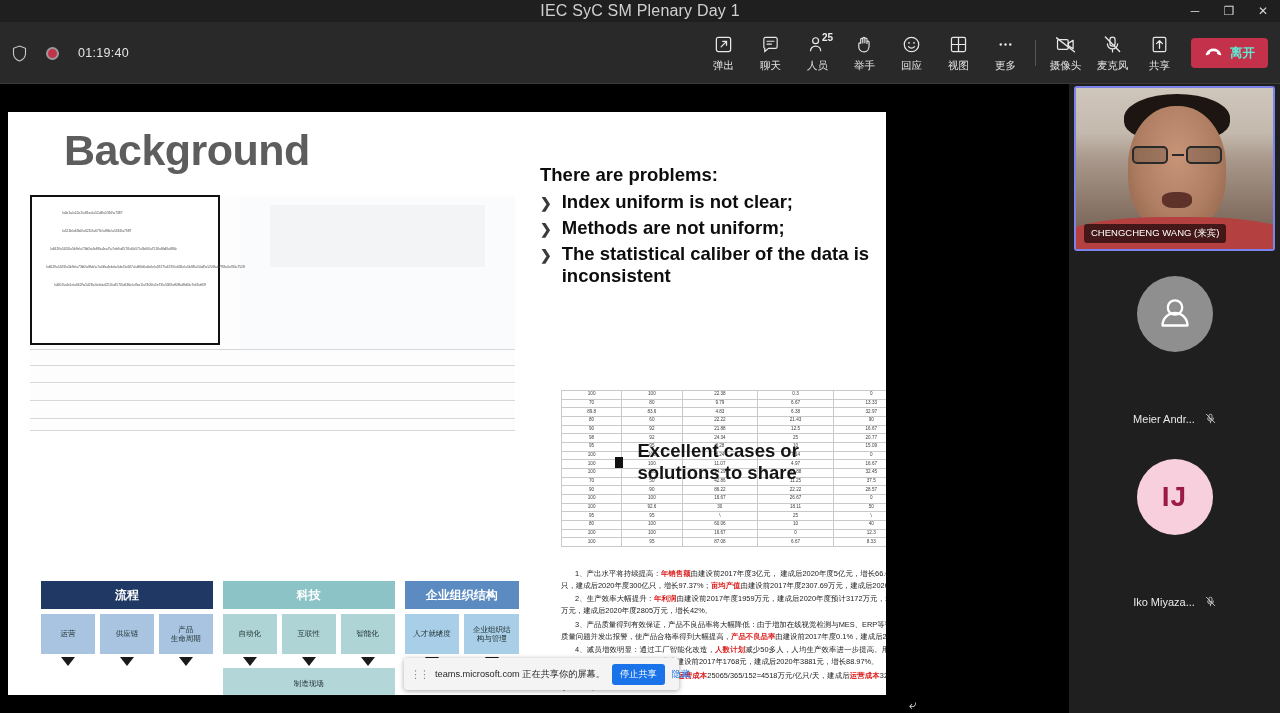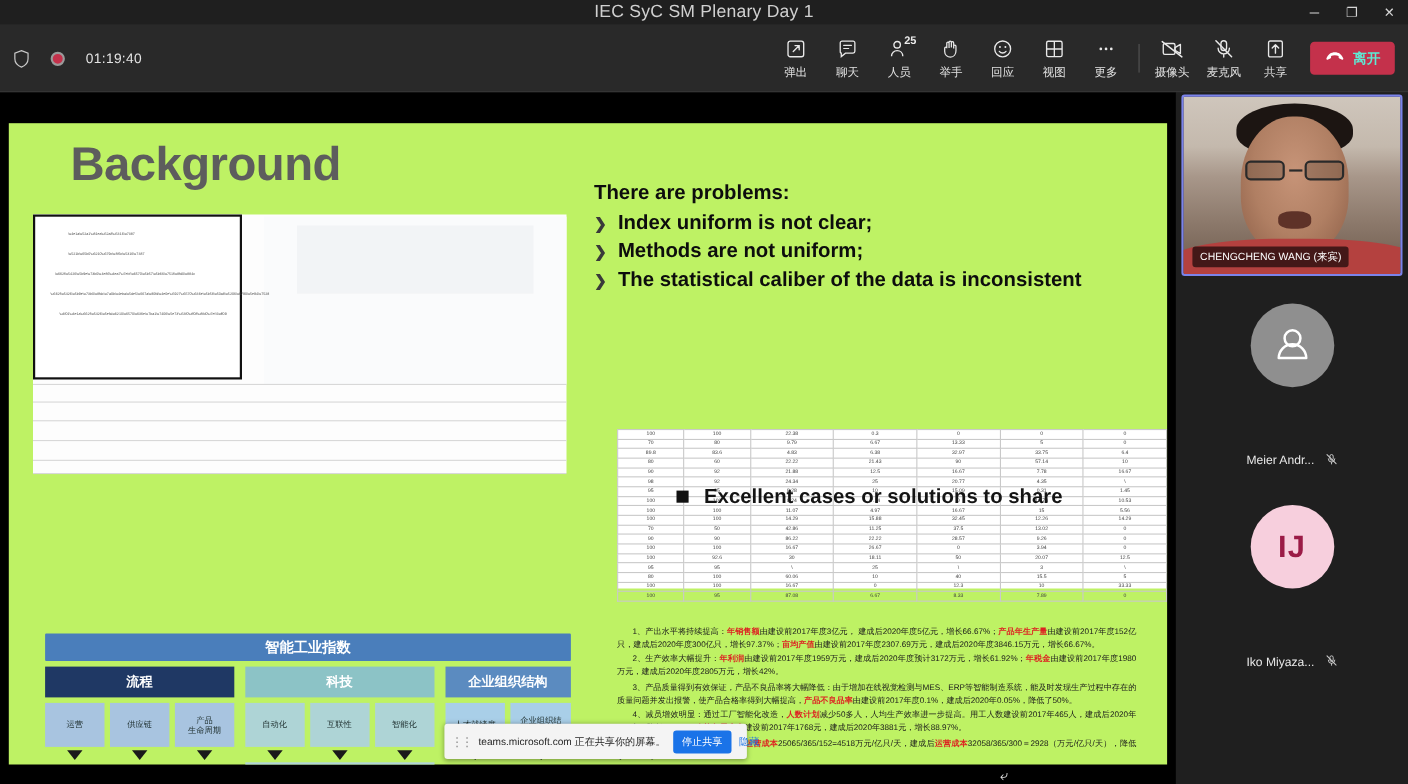--- a/index.html
+++ b/index.html
@@ -48,21 +48,21 @@
     margin-left: 8px; height: 30px; padding: 0 13px; background: #c4314b; border-radius: 4px;
     display: flex; align-items: center; gap: 7px; cursor: pointer; align-self: center;
   }
   .leave-btn .lbl { color: #5eead4; font-size: 12.5px; font-weight: bold; }
 
   
   .stage {
     position: absolute; left: 0; top: 84px; width: 1069px; height: 629px; background: #000;
   }
   .slide {
-    position: absolute; left: 8px; top: 28px; width: 1053px; height: 583px; background: #bef264;
+    position: absolute; left: 8px; top: 28px; width: 878px; height: 583px; background: #ffffff;
     overflow: hidden;
   }
 
   
   .bg-title {
     position: absolute; left: 56px; top: 14px; font-size: 43px; font-weight: bold;
     color: #5d5d5d; letter-spacing: -.5px;
   }
   .docimg1 {
     position: absolute; left: 22px; top: 83px; width: 485px; height: 235px;
@@ -354,21 +354,20 @@
         <div class="gridline" style="left:22px;top:237px;width:485px;height:.8px;"></div>
         <div class="gridline" style="left:22px;top:253px;width:485px;height:.6px;"></div>
         <div class="gridline" style="left:22px;top:270px;width:485px;height:.6px;"></div>
         <div class="gridline" style="left:22px;top:288px;width:485px;height:.6px;"></div>
         <div class="gridline" style="left:22px;top:306px;width:485px;height:.6px;"></div>
         <div class="gridline" style="left:22px;top:318px;width:485px;height:.6px;"></div>
       </div>
 
 
       <div class="diagram">
-        <div class="d-head">智能工业指数</div>
 
         <div class="d-cols">
 
           <div class="d-col c1" style="flex:3">
             <div class="ch">流程</div>
             <div class="d-sub">
               <div class="cell">运营</div>
               <div class="cell">供应链</div>
               <div class="cell" style="white-space:pre-line">产品
 生命周期</div>

